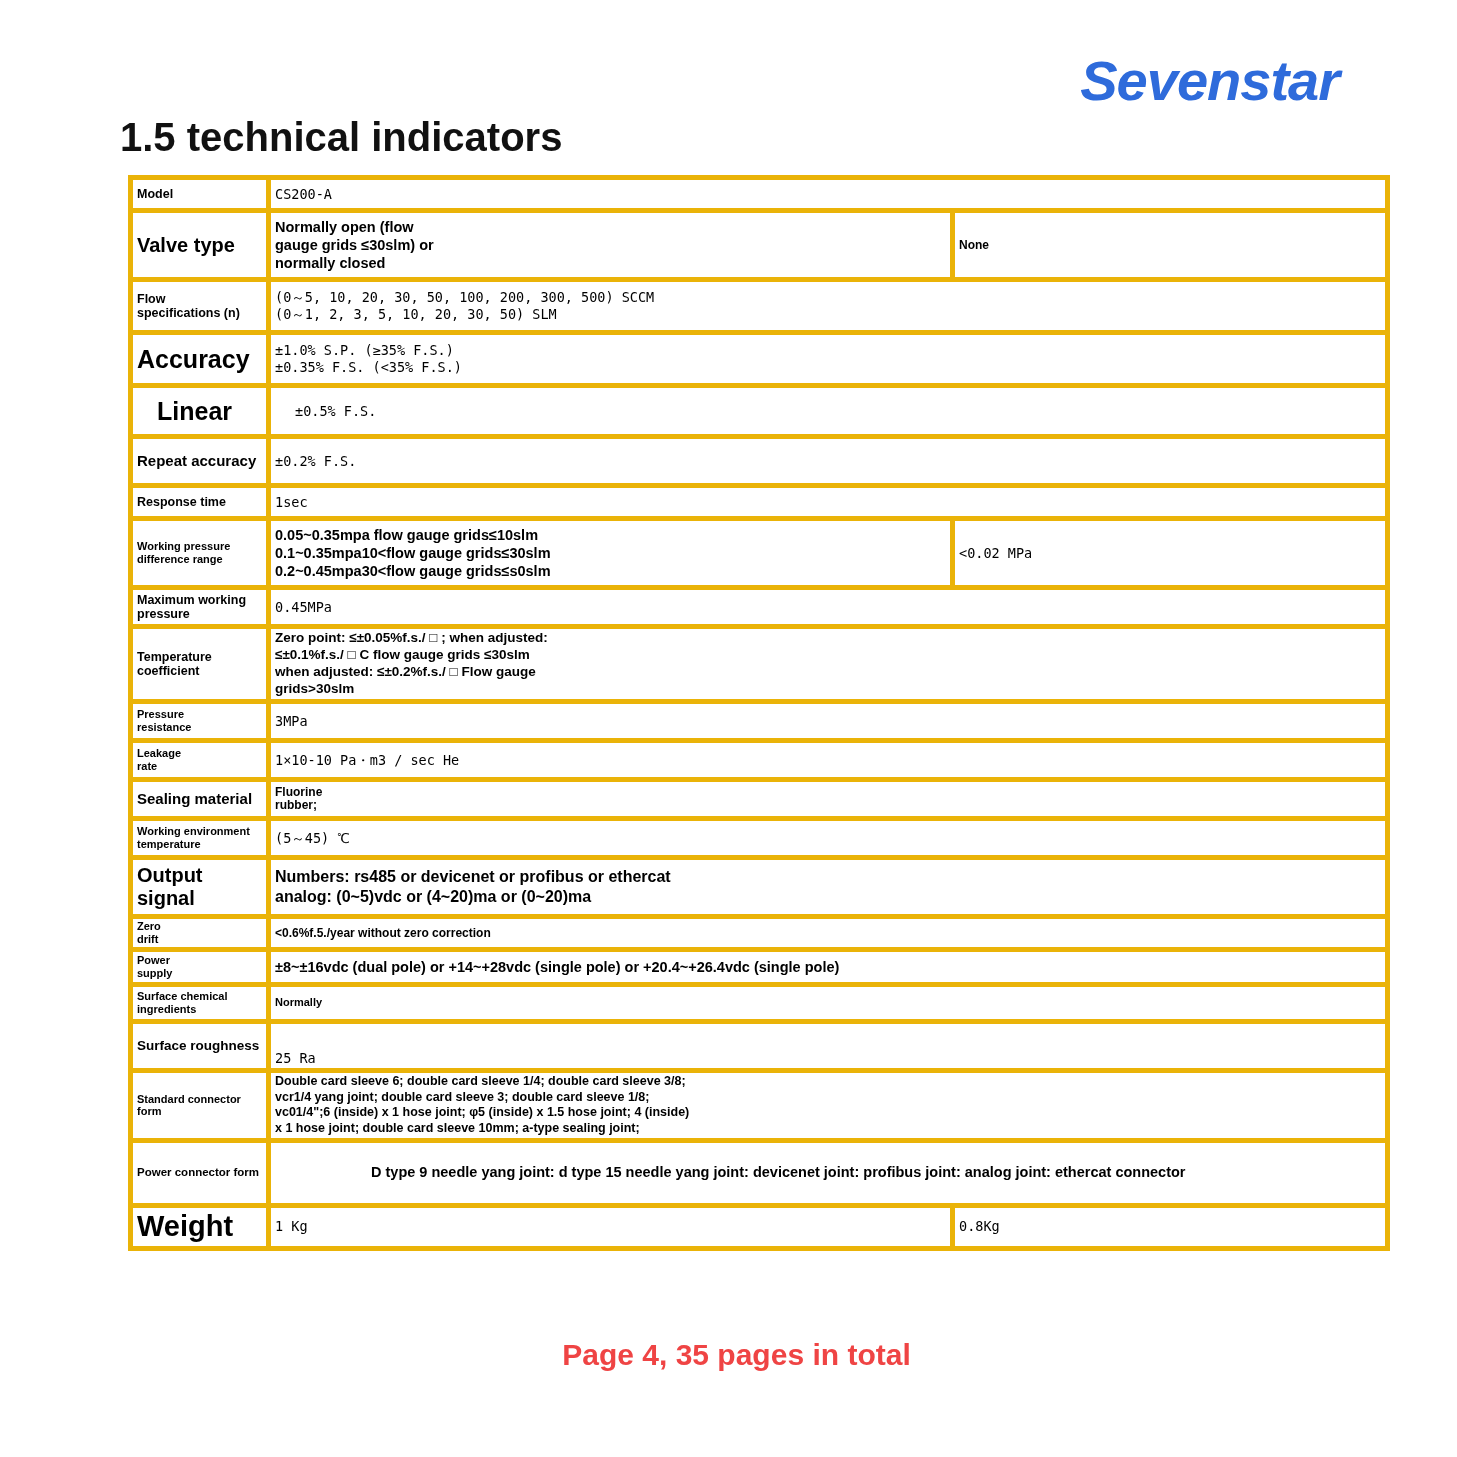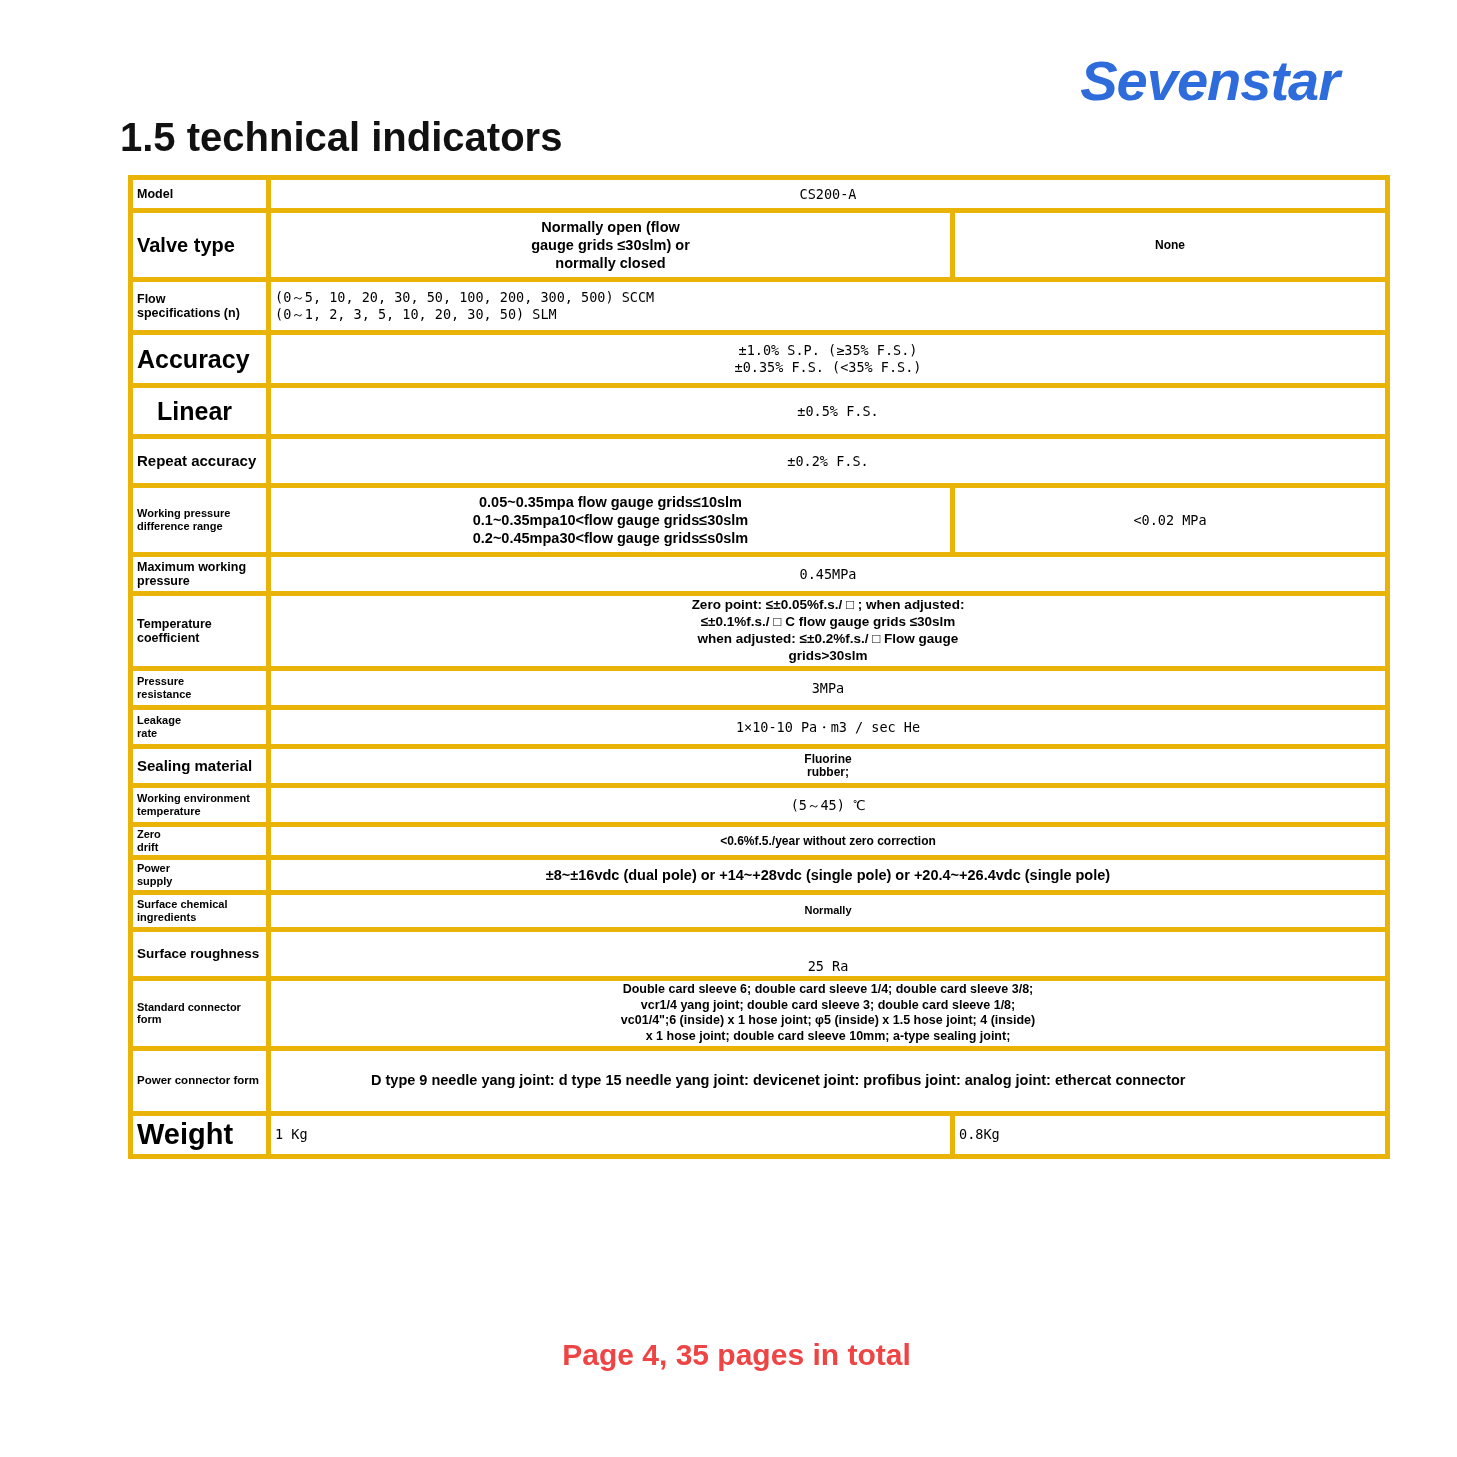--- a/index.html
+++ b/index.html
@@ -23,21 +23,21 @@
     border:5px solid #eab308;vertical-align:middle;
     white-space:pre-line;overflow:hidden;padding:1px 4px;margin-left:16px;
   }
   .lbl{font-weight:bold;text-align:left;padding-left:9px;line-height:1.15;}
   .lbl-xs{font-size:11px;}
   .lbl-sm{font-size:12.5px;}
   .lbl-md{font-size:15px;}
   .lbl-lg{font-size:20px;}
   .lbl-xl{font-size:25px;}
   .lbl-xxl{font-size:29px;}
-  .val{text-align:center;line-height:1.25;}
+  .val{text-align:left;line-height:1.25;}
   .v-mono{font-family:"DejaVu Sans Mono","Liberation Mono",monospace;font-size:13.5px;}
   .v-b{font-weight:bold;font-size:14.5px;}
   .v-b-sm{font-weight:bold;font-size:12px;}
   .v-none-lg{font-weight:bold;font-size:28px;}
   .v-left{text-align:left;padding-left:18px;}
   .footer{
     position:absolute;left:0;top:1338px;width:100%;
     text-align:center;font-size:30px;font-weight:bold;color:#ef4444;padding-left:8px;
   }
   
@@ -90,20 +90,24 @@
 <tr class="h44">
   <td class="lbl lbl-xl">Linear</td>
   <td colspan="2" class="val v-mono">±0.5% F.S.</td>
 </tr>
 
 <tr class="h42">
   <td class="lbl lbl-md">Repeat accuracy</td>
   <td colspan="2" class="val v-mono">±0.2% F.S.</td>
 </tr>
 
+<tr class="h26">
+  <td class="lbl lbl-sm">Response time</td>
+  <td colspan="2" class="val v-mono">1sec</td>
+</tr>
 
 <tr class="h62">
   <td class="lbl lbl-xs">Working pressure
 difference range</td>
   <td class="val v-b">0.05~0.35mpa flow gauge grids≤10slm
 0.1~0.35mpa10&lt;flow gauge grids≤30slm
 0.2~0.45mpa30&lt;flow gauge grids≤s0slm</td>
   <td class="val v-mono">&lt;0.02 MPa</td>
 </tr>
 
@@ -140,20 +144,25 @@
 rubber;</td>
 </tr>
 
 <tr class="h32">
   <td class="lbl lbl-xs">Working environment
 temperature</td>
   <td colspan="2" class="val v-mono">(5～45) ℃</td>
 </tr>
 
 
+<tr class="h52">
+  <td class="lbl lbl-lg">Output signal</td>
+  <td colspan="2" class="val v-b" style="font-size:16px">Numbers: rs485 or devicenet or profibus or ethercat
+analog: (0~5)vdc or (4~20)ma or (0~20)ma</td>
+</tr>
 
 <tr class="h26">
   <td class="lbl lbl-xs">Zero
 drift</td>
   <td colspan="2" class="val v-b-sm">&lt;0.6%f.5./year without zero correction</td>
 </tr>
 
 <tr class="h28">
   <td class="lbl lbl-xs">Power
 supply</td>

